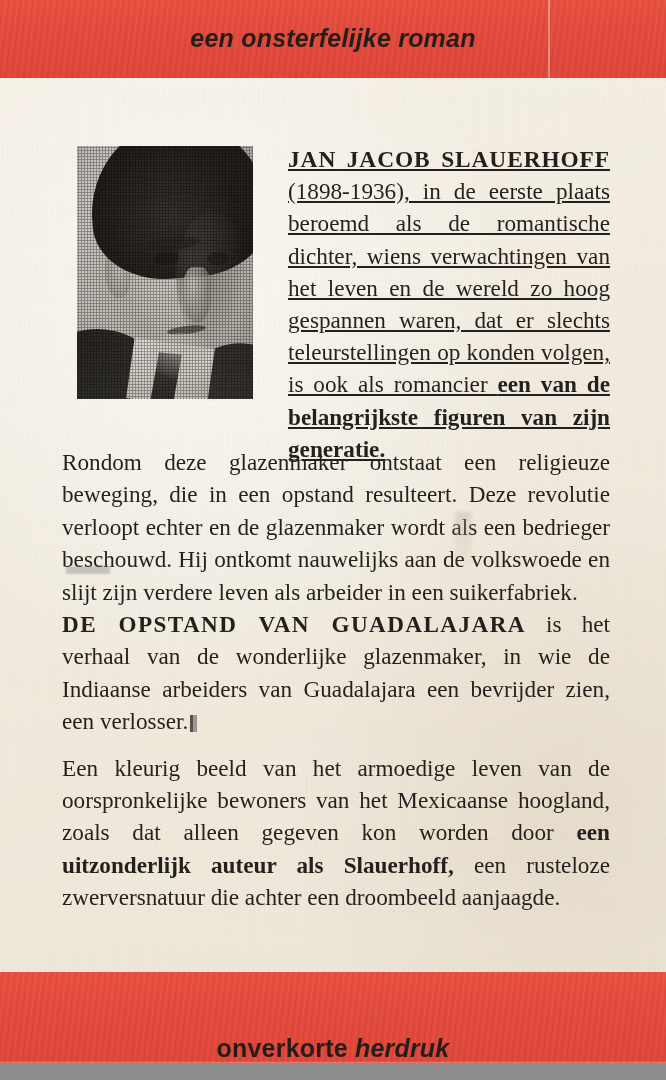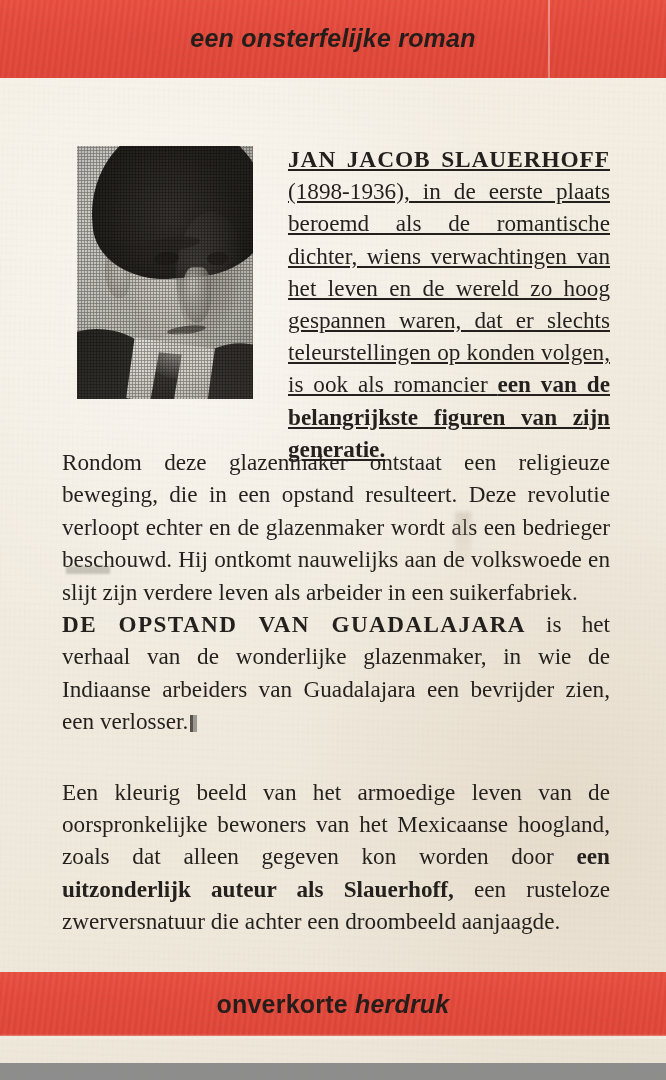--- a/index.html
+++ b/index.html
@@ -41,21 +41,21 @@
     left: 0;
     width: 666px;
     background:
       repeating-linear-gradient(97deg, rgba(255,255,255,0.05) 0px, rgba(0,0,0,0.03) 3px, rgba(255,255,255,0.04) 6px),
       linear-gradient(180deg, #ea4e3d 0%, #e4483a 40%, #e04436 100%);
     display: flex;
     align-items: center;
     justify-content: center;
   }
   .band-top    { top: -2px;  height: 80px; }
-  .band-bottom { top: 972px; height: 64px; }
+  .band-bottom { top: 972px; height: 91px; align-items: flex-end; }
 
   .band-text {
     font-family: "Liberation Sans", "DejaVu Sans", sans-serif;
     font-weight: bold;
     font-style: italic;
     font-size: 25px;
     letter-spacing: 0.2px;
     color: #241c19;
     white-space: nowrap;
   }
@@ -240,21 +240,21 @@
     left: 62px;
     top: 446px;
     width: 548px;
     color: #221f1c;
     font-size: 23.2px;
     line-height: 32.4px;
     text-align: justify;
     text-justify: inter-word;
   }
   .body-col p { margin: 0; }
-  .body-col p.gap { margin-top: 38px; }
+  .body-col p.gap { margin-top: 14px; }
   .book-title {
     font-weight: bold;
     letter-spacing: 1.4px;
   }
   .emph { font-weight: bold; }
 
   .blot {
     display: inline-block;
     width: 7px;
     height: 17px;

